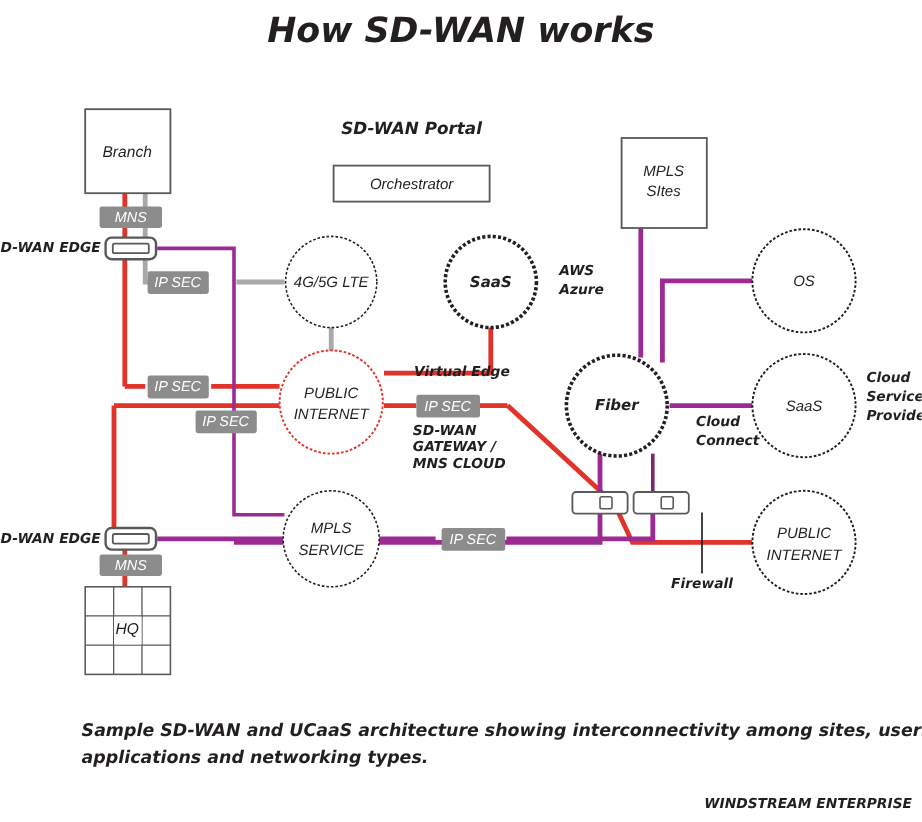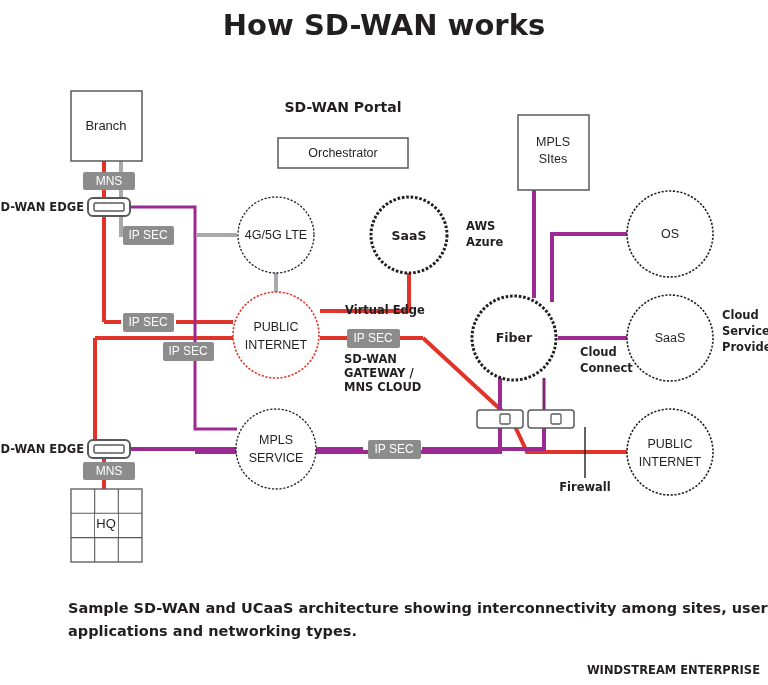--- a/index.html
+++ b/index.html
@@ -1,21 +1,21 @@
 <!DOCTYPE html>
 <html><head>
 <meta charset="utf-8">
 <style>
   html,body{margin:0;padding:0;background:#ffffff;}
   body{
     width:768px;height:685px;position:relative;overflow:hidden;
     font-family:"Liberation Sans", sans-serif;
     color:#231f20;
   }
-  #stage{position:absolute;left:0;top:0;width:768px;height:685px;}
+  #stage{position:absolute;left:0;top:0;width:768px;height:685px;font-style:italic;}
   svg{display:block;}
   .ttl{font-family:"DejaVu Sans", sans-serif;font-weight:bold;}
   text{dominant-baseline:middle;}
 </style>
 </head>
 <body>
 
 <div id="stage">
 <svg width="768" height="685" viewBox="0 0 768 685" xmlns="http://www.w3.org/2000/svg">
 

